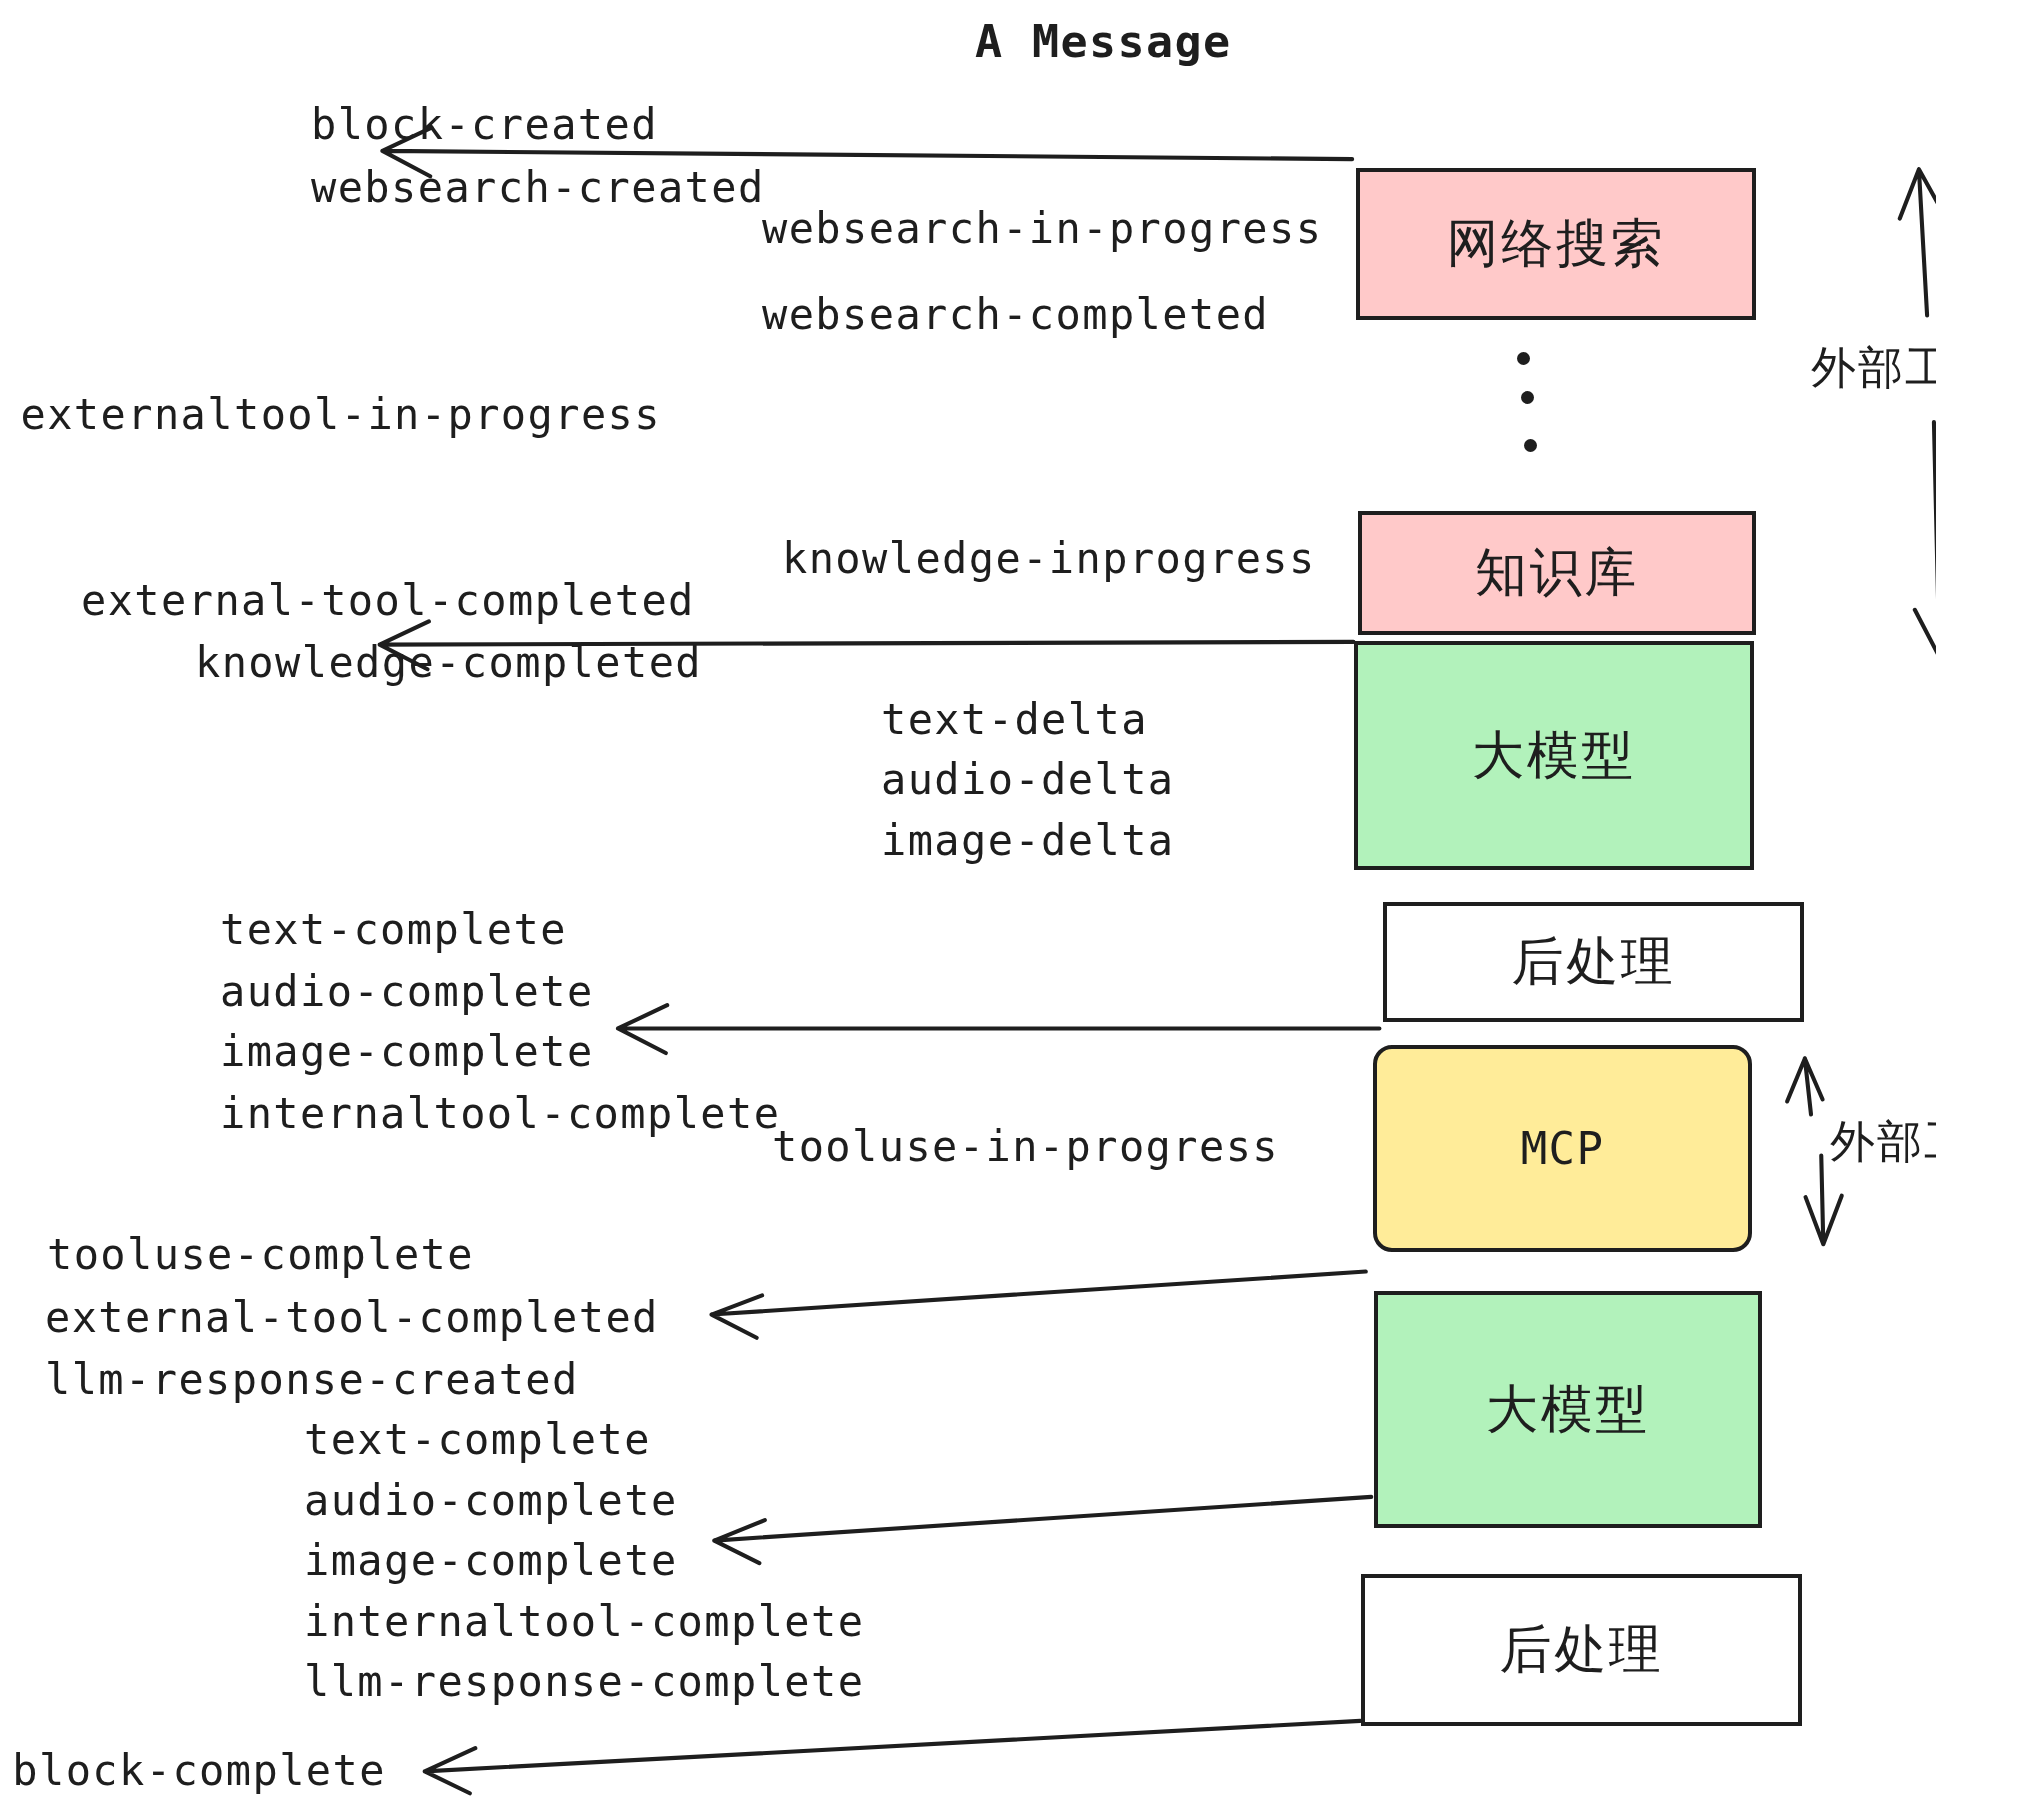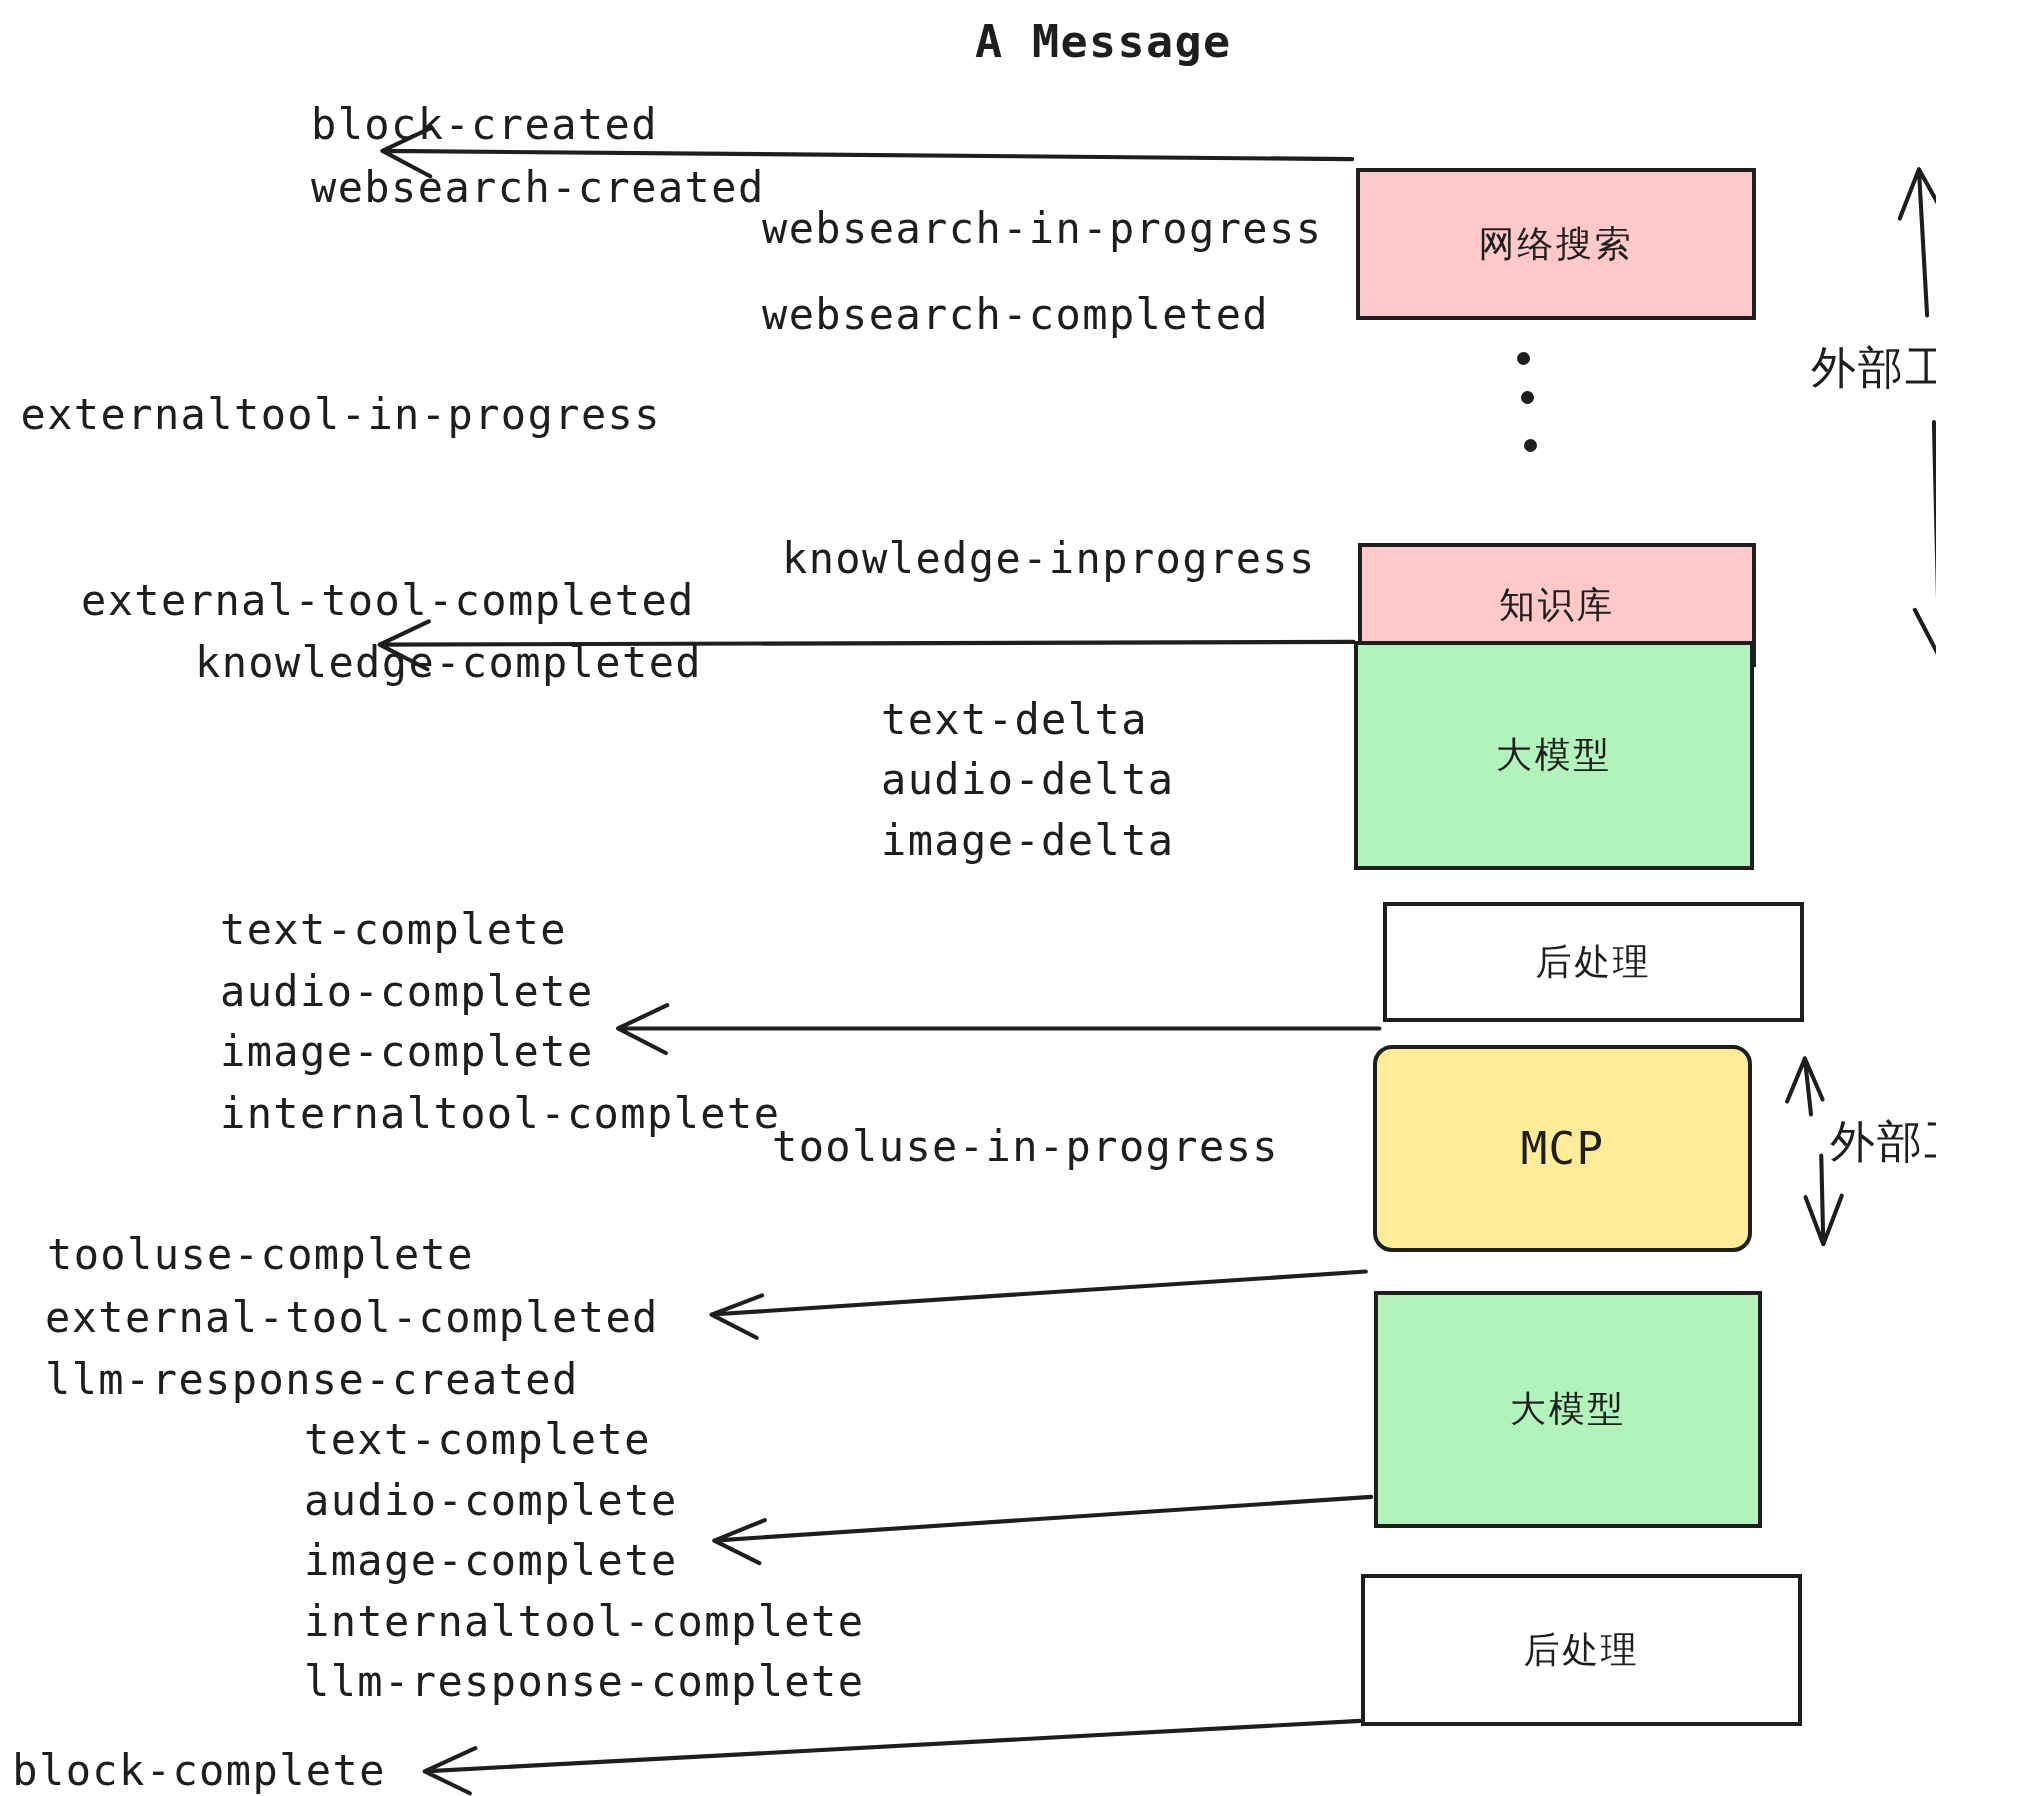--- a/index.html
+++ b/index.html
@@ -16,21 +16,21 @@
     position:absolute;font-size:42px;letter-spacing:1.4px;line-height:1.1;
     white-space:nowrap;
     text-align:right;
   }
   .box{
     position:absolute;border:4.8px solid #1e1e1e;box-sizing:border-box;
     display:flex;align-items:center;justify-content:center;
   }
   .box .cjk{
     font-family:"DejaVu Sans","Liberation Sans",sans-serif;
-    font-size:36px;font-weight:500;letter-spacing:2.7px;white-space:nowrap;
+    font-size:52px;font-weight:500;letter-spacing:2.7px;white-space:nowrap;
   }
   .box .mono-label{
     font-size:44px;font-weight:500;letter-spacing:1.4px;white-space:nowrap;
   }
   .side-label{
     position:absolute;font-family:"DejaVu Sans","Liberation Sans",sans-serif;
     font-size:45px;font-weight:400;letter-spacing:2px;white-space:nowrap;
   }
   .dot{
     position:absolute;width:13px;height:13px;border-radius:50%;background:#1e1e1e;
@@ -67,21 +67,21 @@
   <div class="ev" style="left:304px;top:1417px">text-complete</div>
   <div class="ev" style="left:304px;top:1478px">audio-complete</div>
   <div class="ev" style="left:304px;top:1538px">image-complete</div>
   <div class="ev" style="left:304px;top:1599px">internaltool-complete</div>
   <div class="ev" style="left:304px;top:1659px">llm-response-complete</div>
   <div class="ev" style="left:12.3px;top:1748px">block-complete</div>
 
   <div class="box" style="left: 1356px; top: 168px; width: 400px; height: 152px; background: rgb(255, 201, 201);">
     <span class="cjk">网络搜索</span>
   </div>
-  <div class="box" style="left: 1358px; top: 511px; width: 398px; height: 124px; background: rgb(255, 201, 201); margin-top: 32px;">
+  <div class="box" style="left: 1358px; top: 511px; width: 398px; height: 124px; background: rgb(255, 201, 201);">
     <span class="cjk">知识库</span>
   </div>
   <div class="box" style="left: 1354px; top: 641px; width: 400px; height: 229px; background: rgb(178, 242, 187);">
     <span class="cjk">大模型</span>
   </div>
   <div class="box" style="left: 1383px; top: 902px; width: 421px; height: 120px; background: rgb(255, 255, 255);">
     <span class="cjk">后处理</span>
   </div>
   <div class="box" style="left: 1373px; top: 1045px; width: 379px; height: 207px; background: rgb(255, 236, 153); border-radius: 19px;">
     <span class="mono-label">MCP</span>

